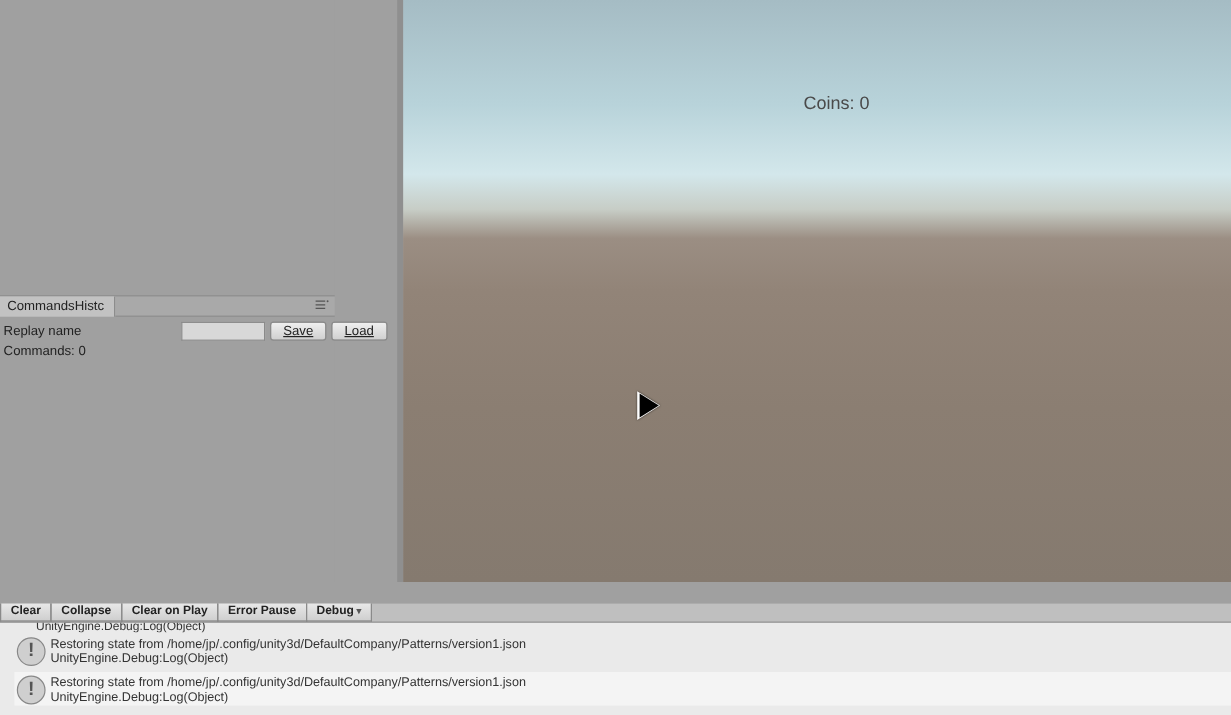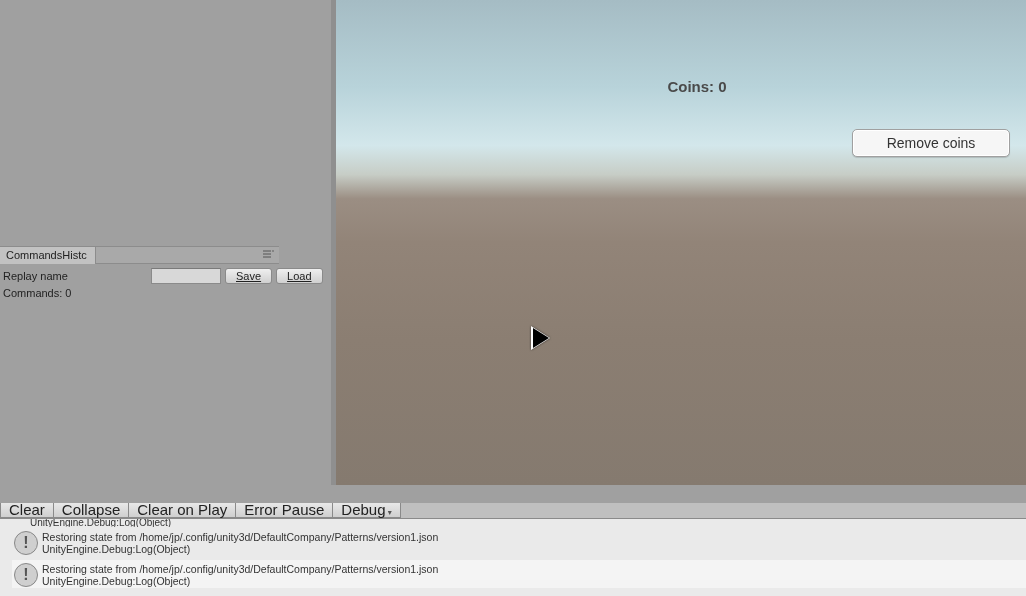--- a/index.html
+++ b/index.html
@@ -74,21 +74,21 @@
       #b8d3da 18%,
       #d3e7eb 30%,
       #c7cdc6 36%,
       #9b8e83 41%,
       #928478 50%,
       #8b7e72 70%,
       #857a6f 100%);
   }
   .coins-label {
     position:absolute; left:0; top:78px; width:100%; text-align:center;
-    font-size:15px; font-weight:700; color:#4a4a4a;padding-left:32px;
+    font-size:15px; font-weight:400; color:#4a4a4a;padding-left:32px;
   }
   .ui-btn {
     position:absolute; top:129px; width:158px; height:28px;
     background:#f6f6f6; border:1px solid #a0a0a0; border-radius:5px;
     box-shadow: inset 0 0 0 1px #fff, 0 1px 1px rgba(0,0,0,0.15);
     font-size:14px; color:#333; text-align:center; line-height:26px;
     cursor:pointer;
   }
   .cursor-tri {
     position:absolute; left:197px; top:328px; width:0; height:0;
@@ -130,22 +130,23 @@
   .console-toolbar {
     position:absolute; left:0; top:503px; width:1026px; height:16px;
     background:#bfbfbf;
     border-bottom:1px solid #8a8a8a;
     display:flex; align-items:stretch;
   }
   .tbtn {
     height:15px; line-height:14px; padding:0 8px;
     background: linear-gradient(#e8e8e8,#cfcfcf);
     border:1px solid #8a8a8a; border-top:none;
-    font-size:15px; color:#222; cursor:pointer;
+    font-size:10px; color:#222; cursor:pointer;
     margin-left:-1px;
+    font-weight:bold;
   }
   .tbtn:first-child { margin-left:0; }
   .tbtn.dd::after { content:" \25BE"; font-size:8px; color:#555; }
 
   .console-body {
     position:absolute; left:0; top:519px; width:1026px; height:77px;
     background:#eaeaea;
     overflow:hidden;
   }
   .log-half {
@@ -201,21 +202,20 @@
         <div class="small-btn">Load</div>
       </div>
 
       <div class="commands-count">Commands: 0</div>
     </div>
 
     <div class="vsplit"></div>
 
     <div class="game-view">
       <div class="coins-label">Coins: 0</div>
-      <div class="ui-btn" style="left:516px;">Remove coins</div>
       <div class="cursor-outline"></div>
       <div class="cursor-tri"></div>
     </div>
 
   </div>
 
 
   <div class="console-toolbar">
     <div class="tbtn">Clear</div>
     <div class="tbtn">Collapse</div>

